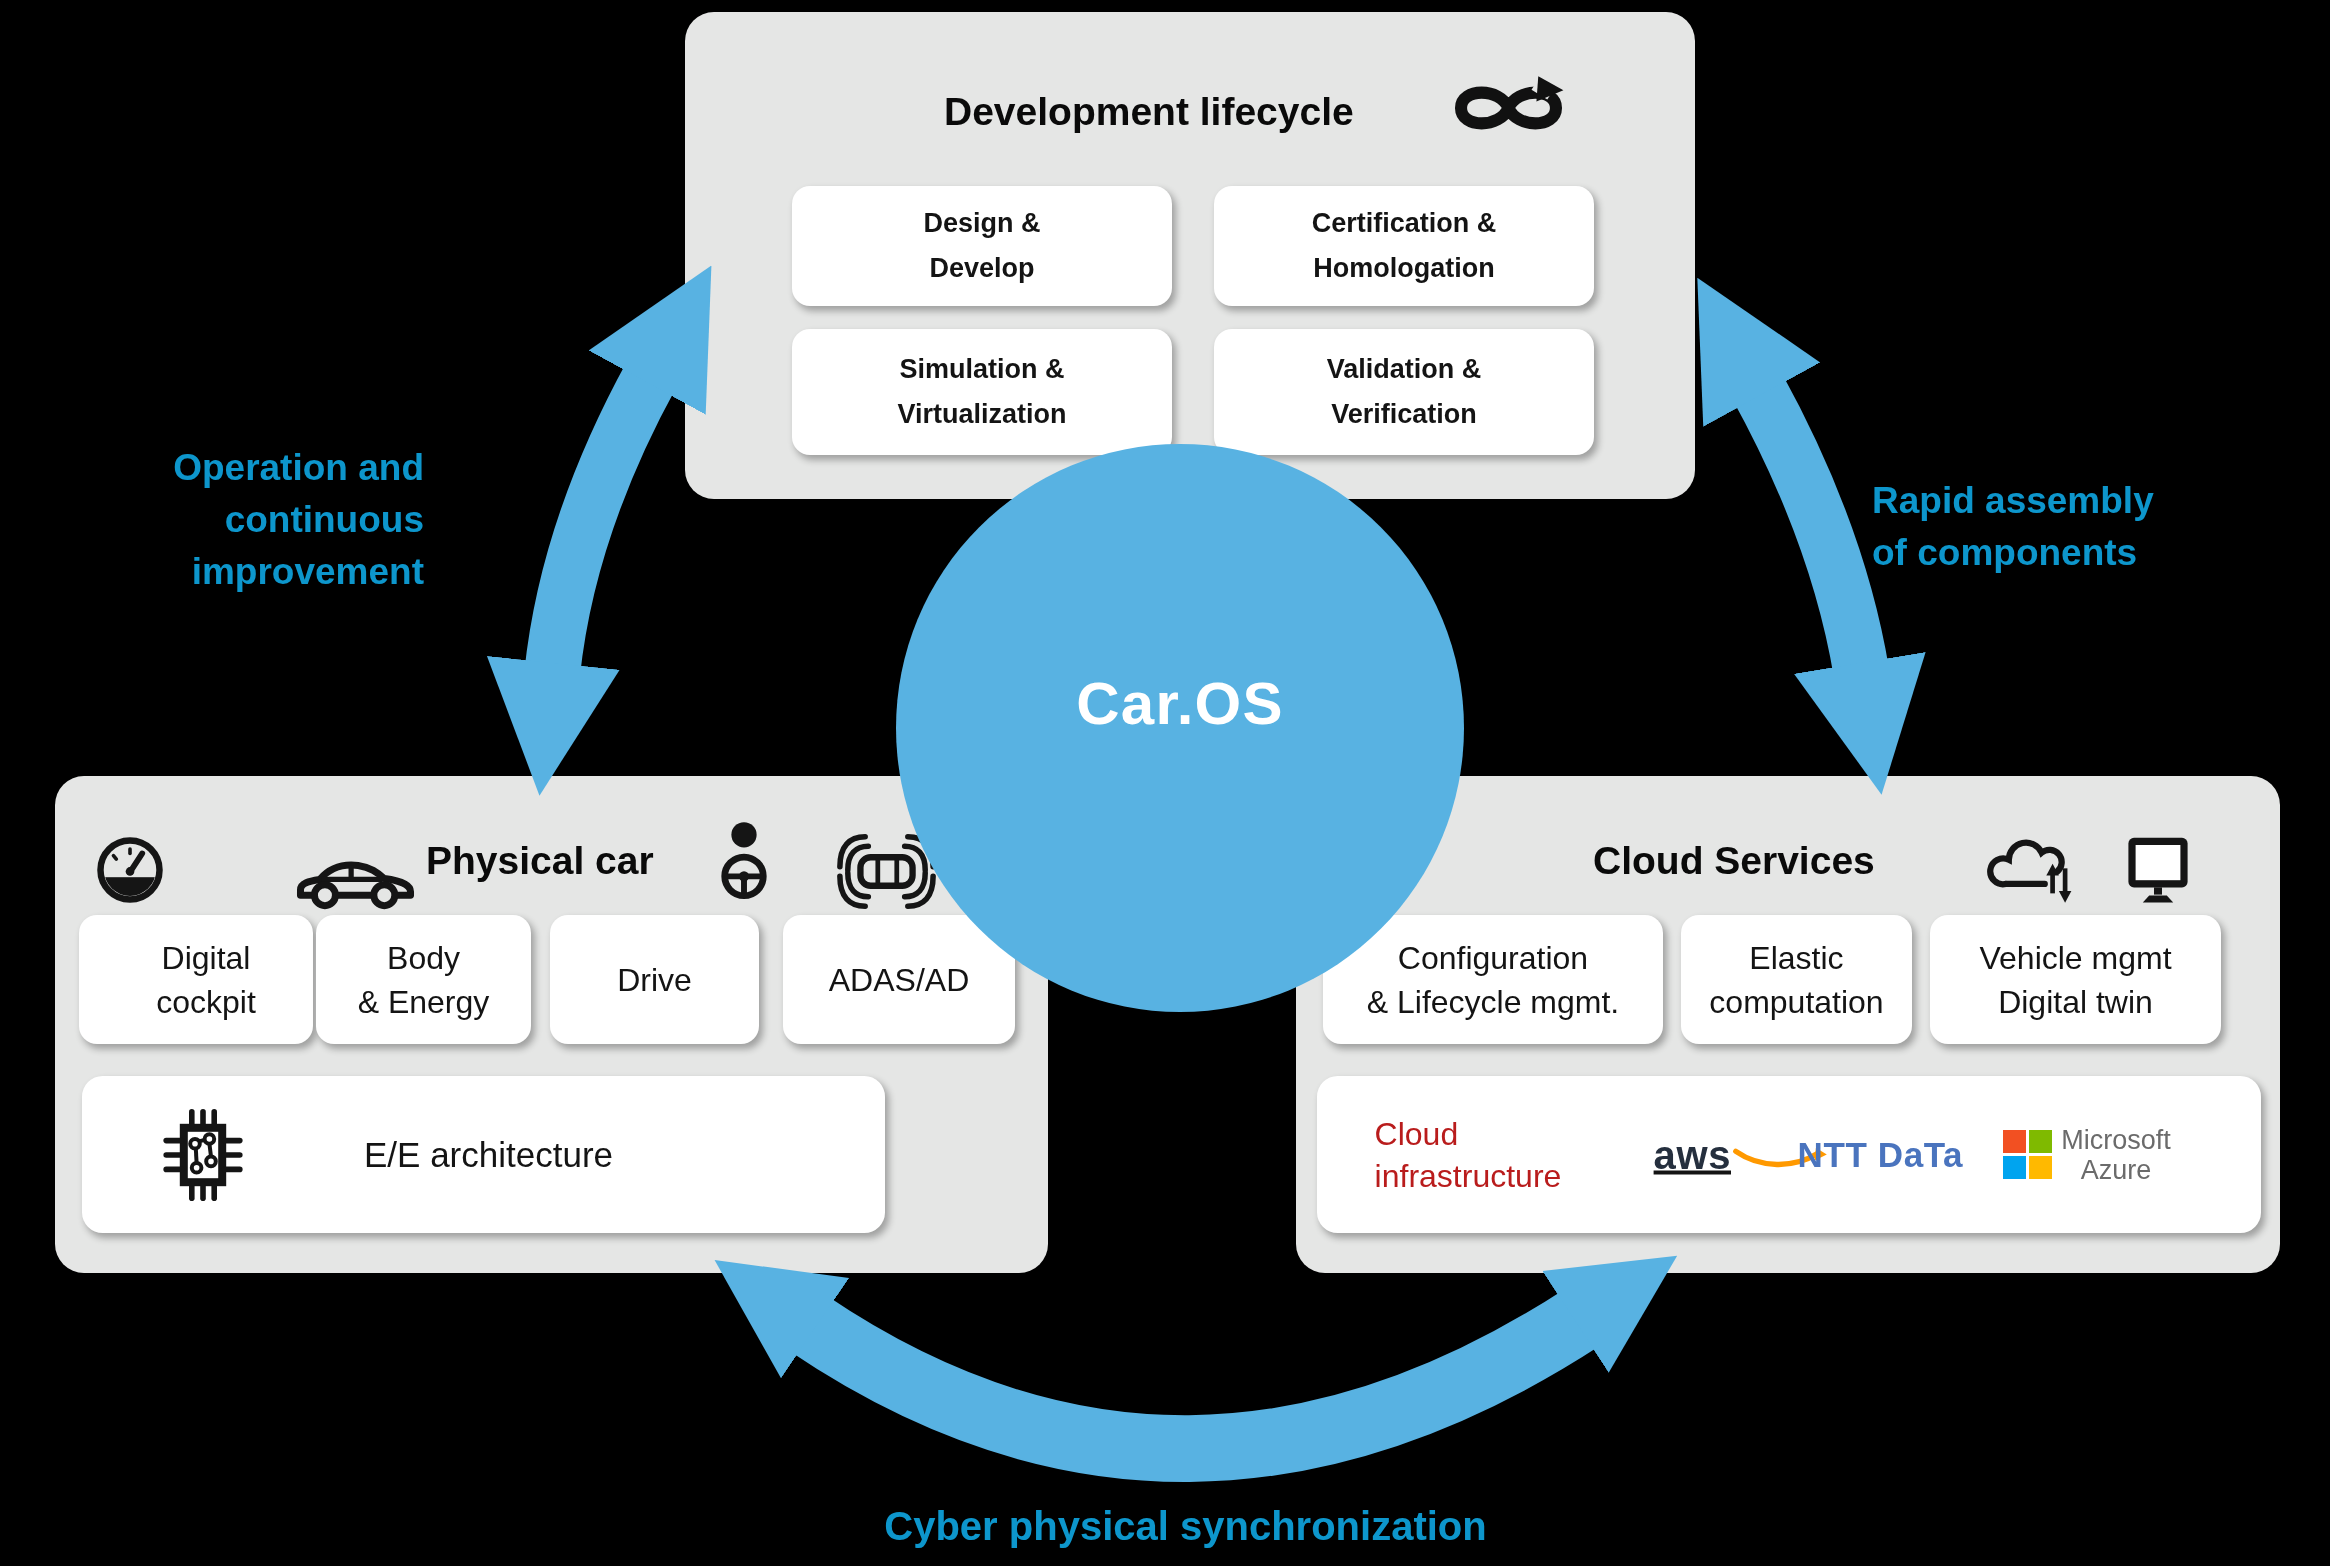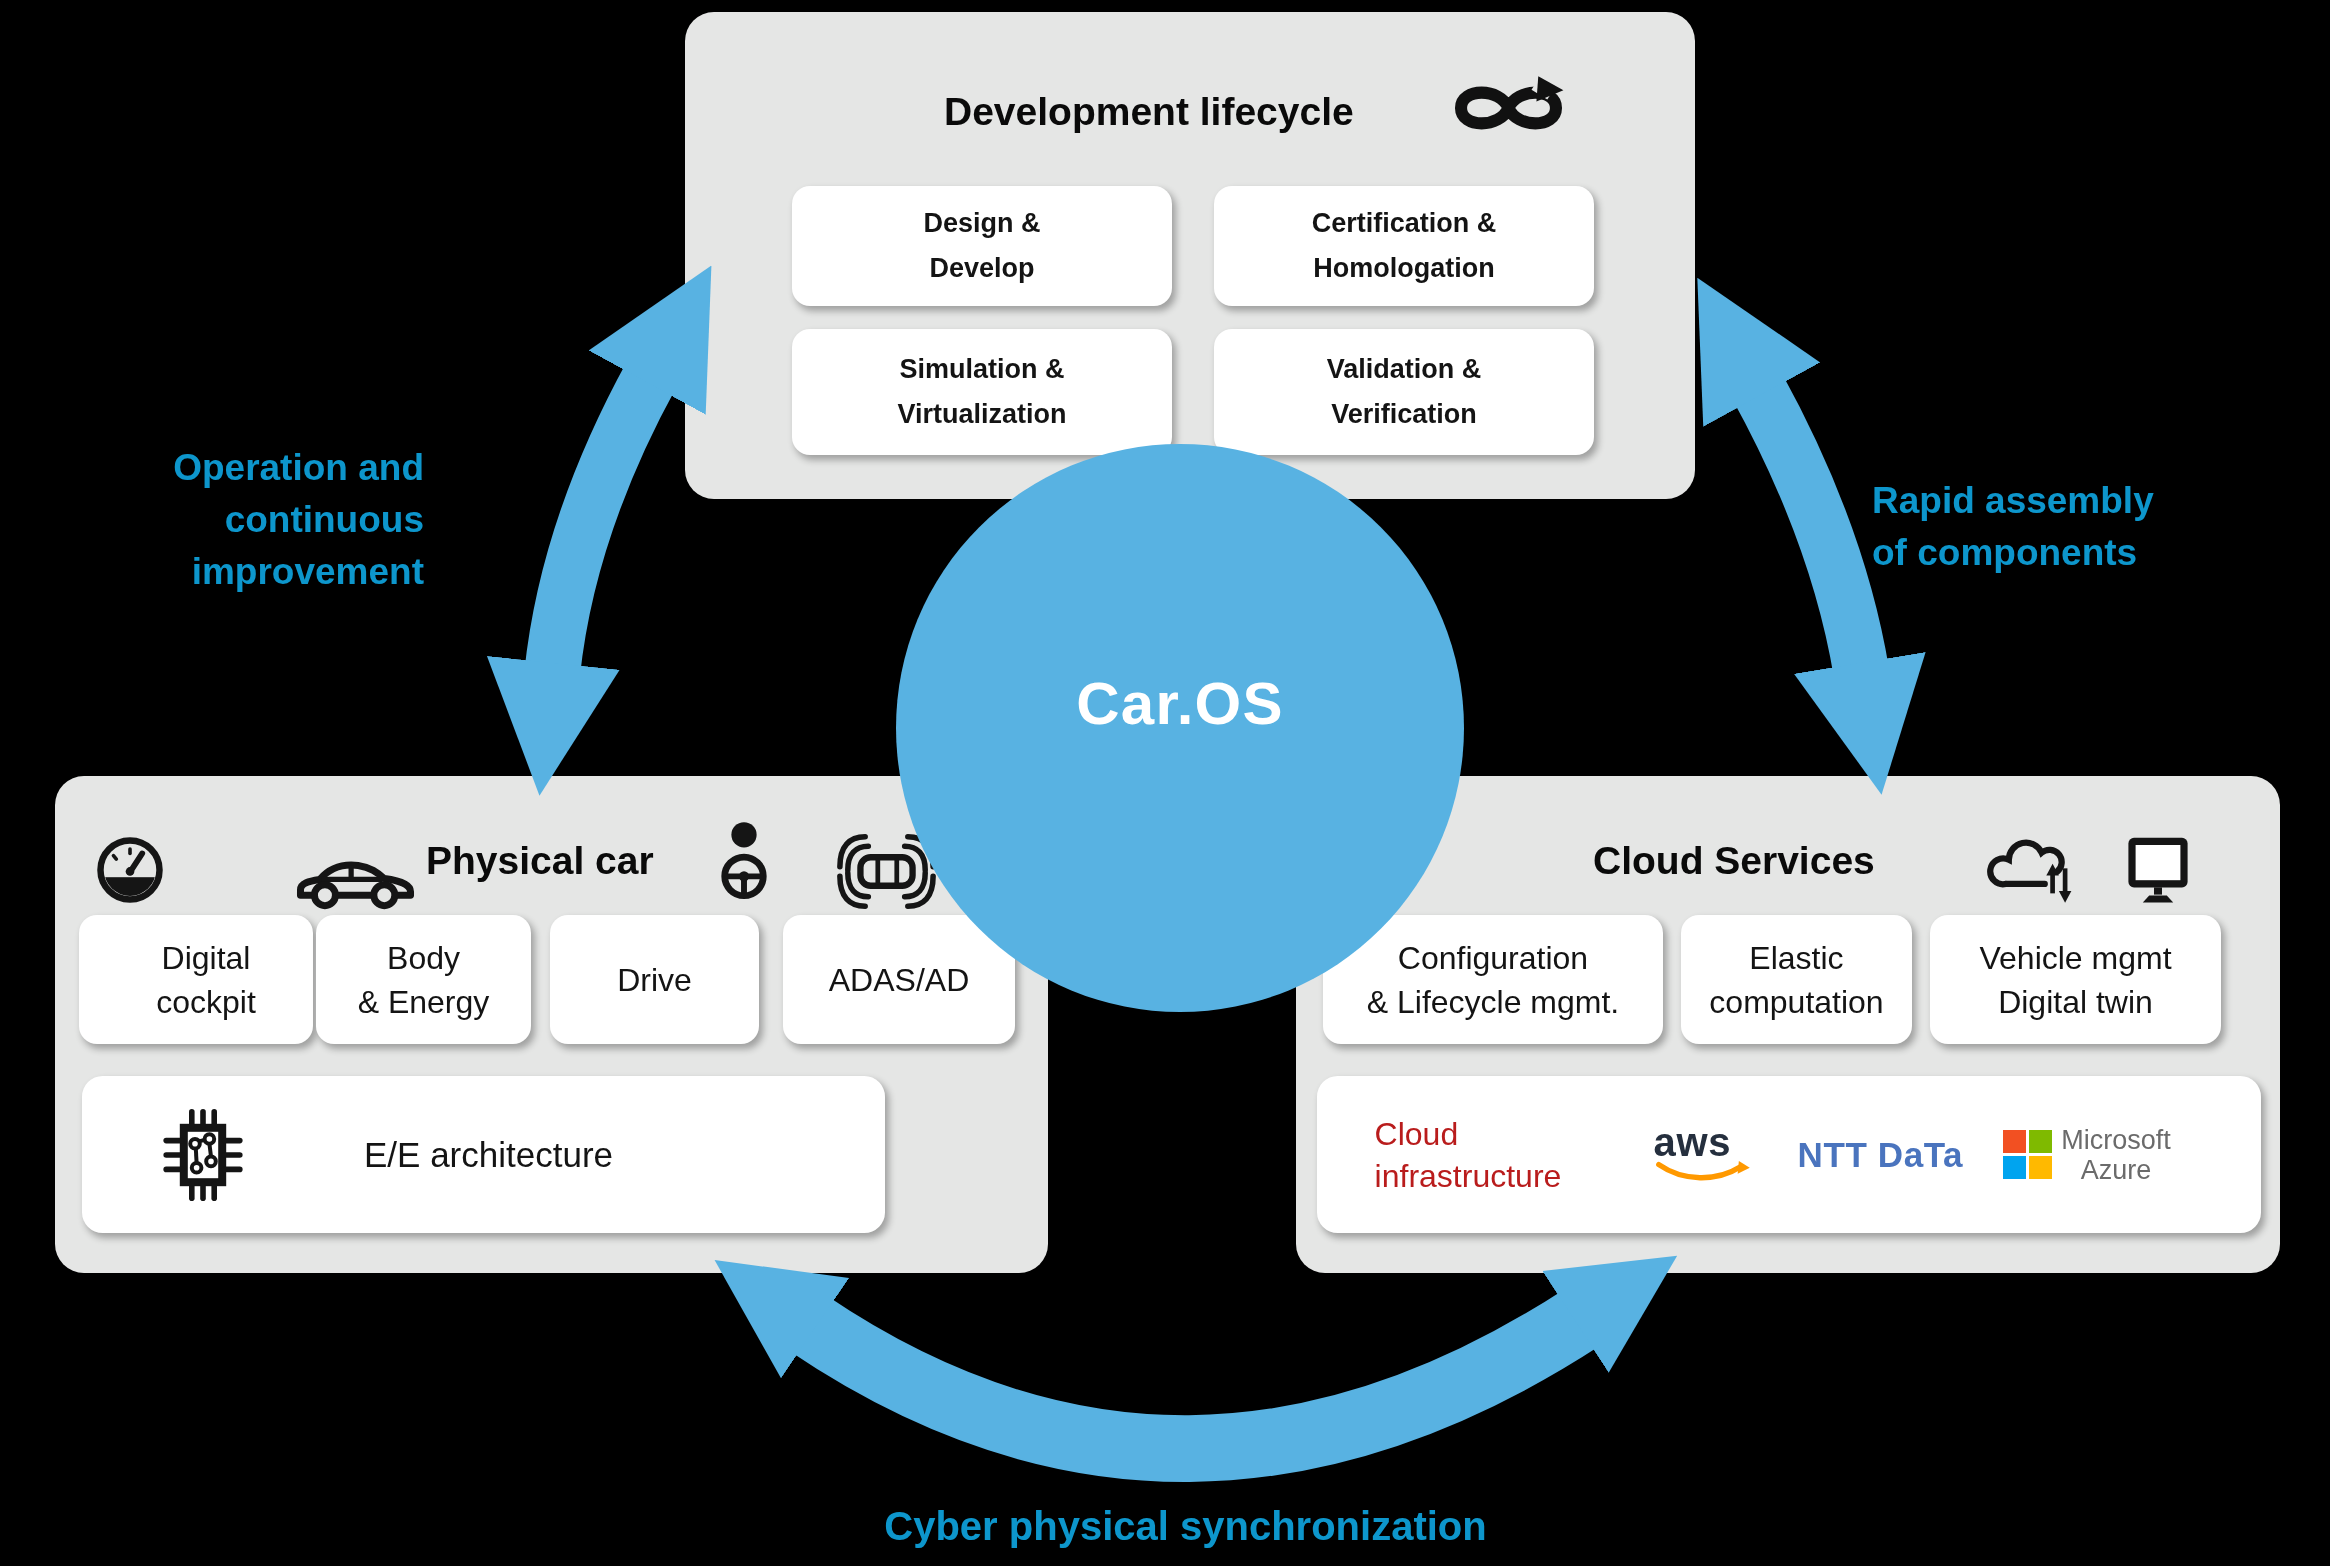--- a/index.html
+++ b/index.html
@@ -34,21 +34,21 @@
     color:#fff; font-weight:bold; font-size:60px; margin-top:-49px; letter-spacing:1.2px;
   }
   .bluelabel {
     position:absolute; color:#0D96CC; font-weight:bold; font-size:37px;
     line-height:52px; white-space:pre-line; z-index:6;
   }
   .arrow-layer { position:absolute; left:0; top:0; z-index:4; pointer-events:none; }
   
   .infra-child { position:absolute; top:50%; transform:translateY(-50%); }
   .infra-text { font-size:32px; line-height:42px; color:#b91c1c; white-space:pre-line; }
-  .aws-wrap { display:flex; flex-direction:column; align-items:flex-start; }
+  .aws-wrap { display:flex; flex-direction:row; align-items:flex-end;text-decoration:underline; }
   .aws-text { font-weight:bold; font-size:40px; color:#252F3E; letter-spacing:0.6px; line-height:35px; }
   .ntt-text { font-weight:bold; font-size:35px; color:#4A74BE; letter-spacing:0.6px; }
   .ms-wrap { display:flex; align-items:center; gap:9.7px; }
   .ms-grid { display:grid; grid-template-columns:23px 23px; grid-template-rows:23px 23px; gap:3px; }
   .ms-text { font-size:27px; line-height:30px; color:#6B6B6B; white-space:pre-line; }
   .ee-text { font-size:35px; color:#141414; white-space:nowrap; }
 </style>
 </head>
 <body>
 

